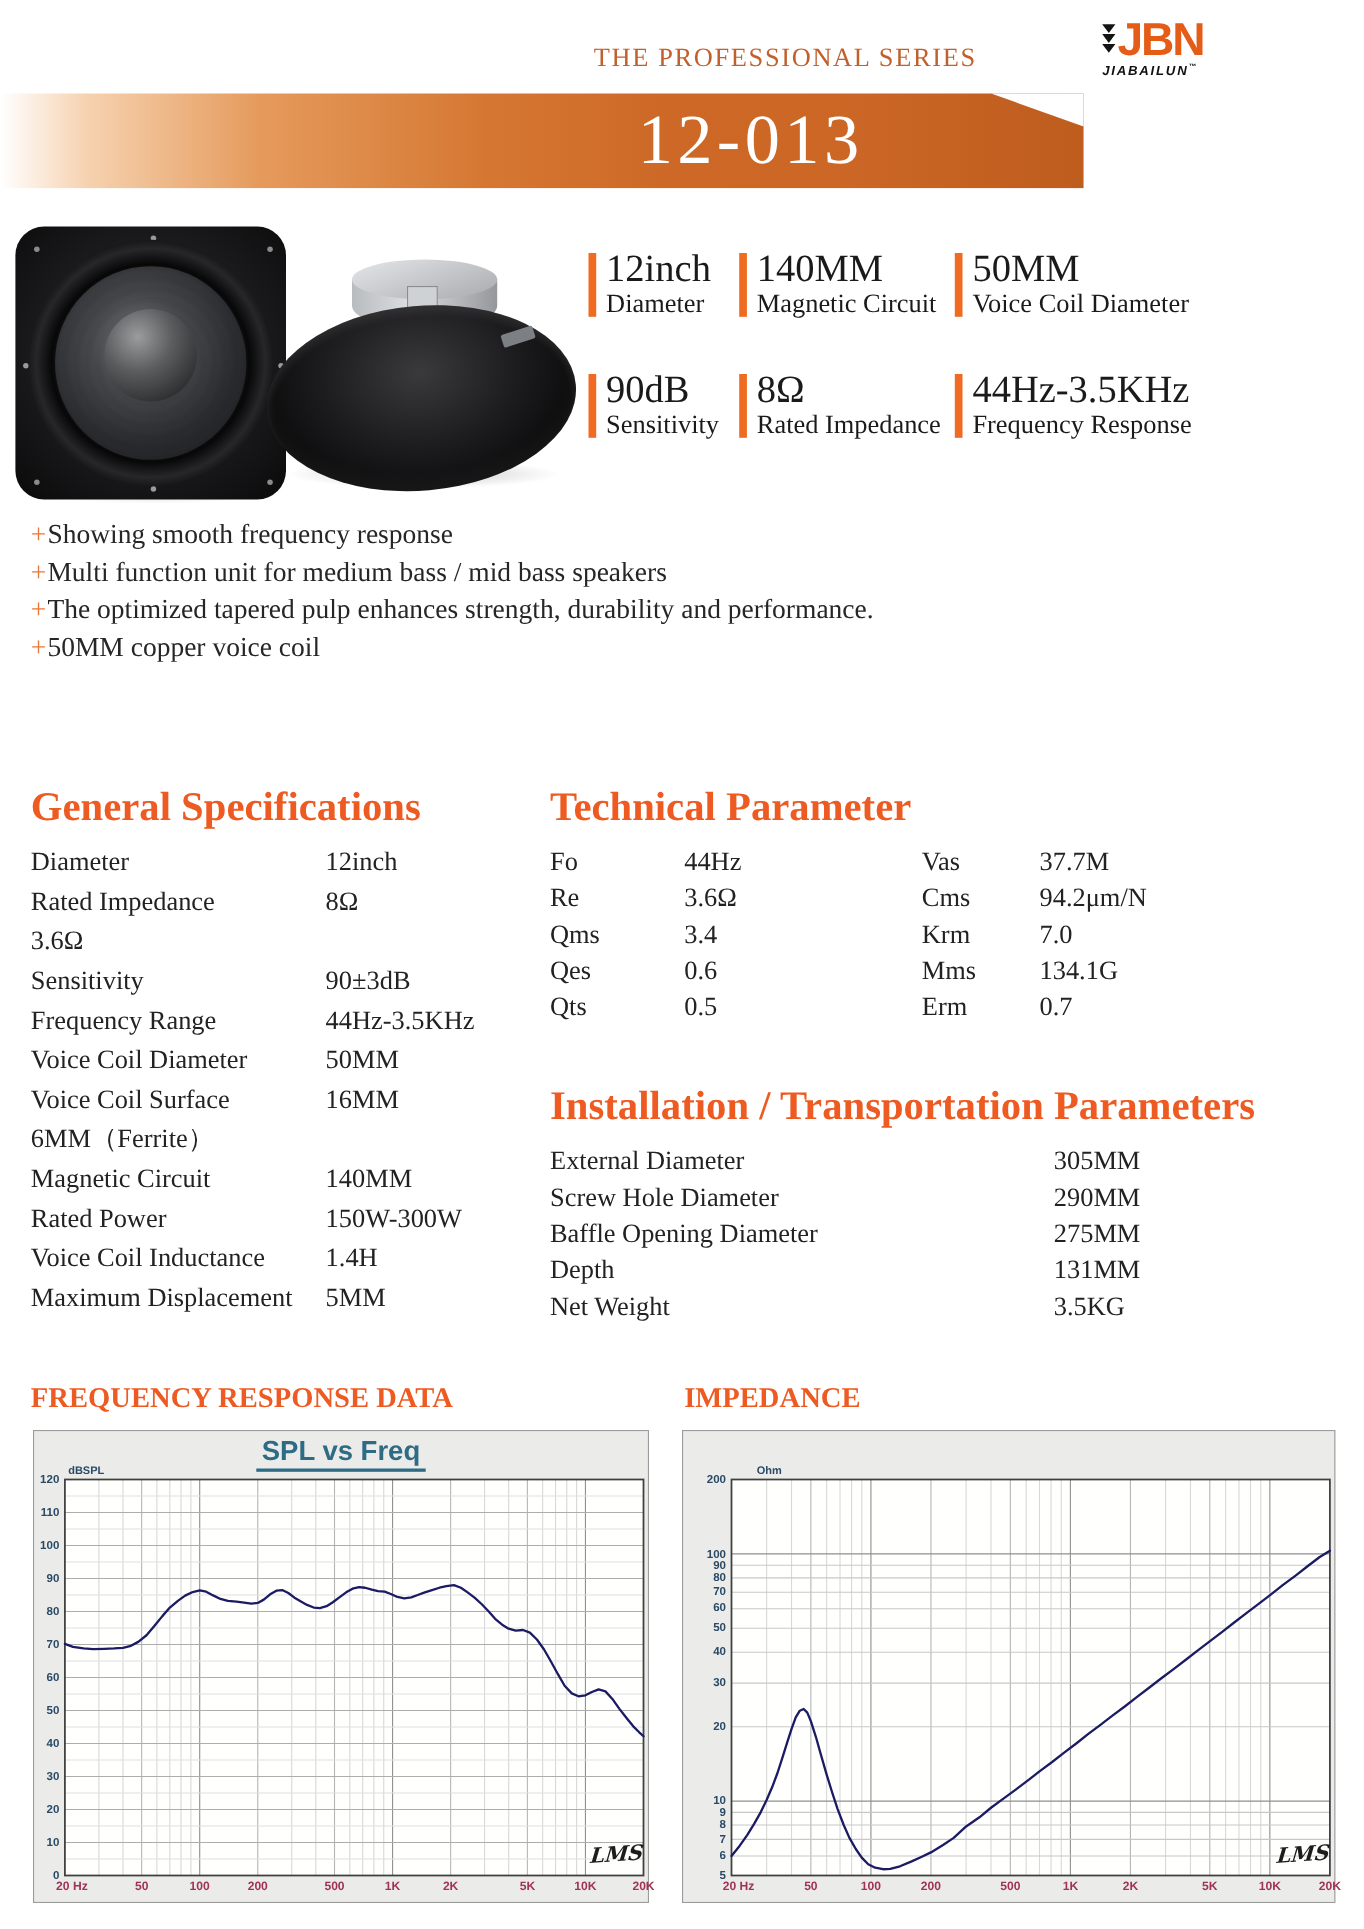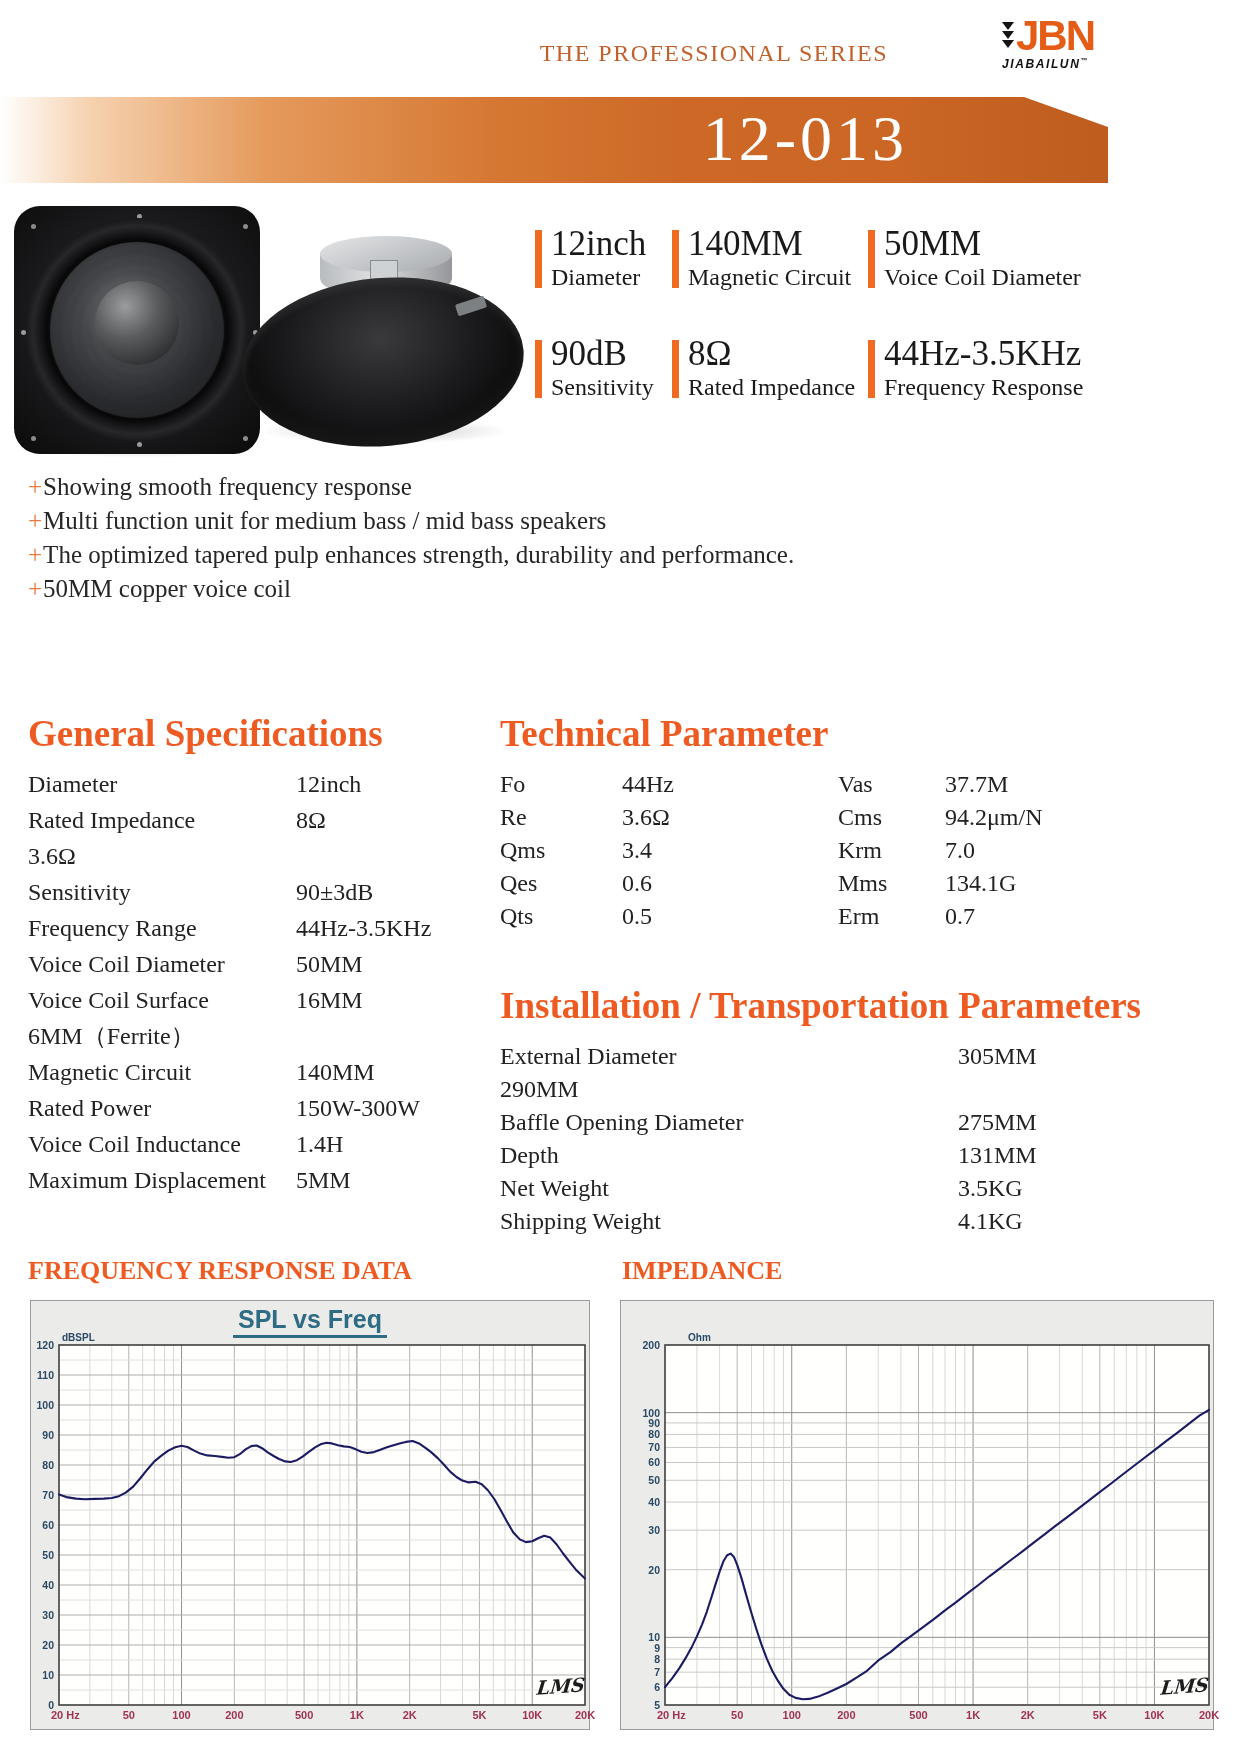--- a/index.html
+++ b/index.html
@@ -12,22 +12,22 @@
   .logo{position:absolute;top:16px;right:128px;width:110px;text-align:left;}
   .logo .jbn{font-family:"Liberation Sans",sans-serif;font-weight:bold;font-size:42px;
              line-height:40px;color:#e55c17;letter-spacing:-2px;padding-left:14px;position:relative;}
   .logo .chevs{position:absolute;left:0;top:6px;}
   .logo .chevs i{display:block;width:0;height:0;border-left:6px solid transparent;
                  border-right:6px solid transparent;border-top:8px solid #141414;margin-bottom:1px;}
   .logo .sub{font-family:"Liberation Sans",sans-serif;font-weight:bold;font-style:italic;
              font-size:12px;letter-spacing:1.6px;color:#101010;margin-top:1px;}
   .logo .tm{font-size:7px;vertical-align:super;}
 
-  .banner{position:absolute;left:0;top:85px;width:1108px;height:86px;
-          background:linear-gradient(90deg,#ffffff 0%,#f6d2b0 8%,#e59a5c 24%,#d57732 45%,#cd6826 62%,#c96424 100%);margin-top:12px;}
+  .banner{position:absolute;left:0;top:85px;width:985px;height:86px;
+          background:linear-gradient(90deg,#ffffff 0%,#f6d2b0 8%,#e59a5c 24%,#d57732 45%,#cd6826 62%,#c96424 100%);}
   .banner::before{content:'';position:absolute;right:0;top:0;bottom:0;width:210px;
           background:linear-gradient(to right,rgba(140,60,5,0) 0%,rgba(140,60,5,.18) 100%);}
   .banner::after{content:'';position:absolute;right:0;top:0;width:0;height:0;
           border-top:30px solid #ffffff;border-left:84px solid transparent;}
   .model-number{position:absolute;right:200px;top:0;height:86px;line-height:84px;
           font-size:64px;letter-spacing:4px;color:#ffffff;}
 
   
   .spk-shadow{position:absolute;border-radius:50%;background:radial-gradient(ellipse,rgba(0,0,0,.22),rgba(0,0,0,0) 70%);}
   .spk1{position:absolute;left:14px;top:206px;width:246px;height:248px;border-radius:26px;
@@ -272,37 +272,34 @@
       </div>
   </div>
 
   <div class="h-orange h-big" style="left:500px;top:984px;">Installation / Transportation Parameters</div>
   <div class="spec-table i-rows" style="left:500px;top:1040px;">
     <div class="row">
         <span class="lbl">External Diameter</span>
         <span class="val">305MM</span>
       </div>
     <div class="row">
+        <span class="lbl">Screw Hole Diameter</span>
         <span class="val">290MM</span>
       </div>
     <div class="row">
         <span class="lbl">Baffle Opening Diameter</span>
         <span class="val">275MM</span>
       </div>
     <div class="row">
         <span class="lbl">Depth</span>
         <span class="val">131MM</span>
       </div>
     <div class="row">
         <span class="lbl">Net Weight</span>
         <span class="val">3.5KG</span>
-      </div>
-    <div class="row">
-        <span class="lbl">Shipping Weight</span>
-        <span class="val">4.1KG</span>
       </div>
   </div>
 
   <div class="h-orange h-mid" style="left:28px;top:1256px;">FREQUENCY RESPONSE DATA</div>
   <div class="h-orange h-mid" style="left:622px;top:1256px;">IMPEDANCE</div>
 
   <div class="chart" style="left:30px;top:1300px;width:558px;height:428px;">
     <div class="ctitle"><span>SPL vs Freq</span></div>
     <div class="yunit" style="left:31px;top:31px;">dBSPL</div>
     <svg width="558" height="428">

